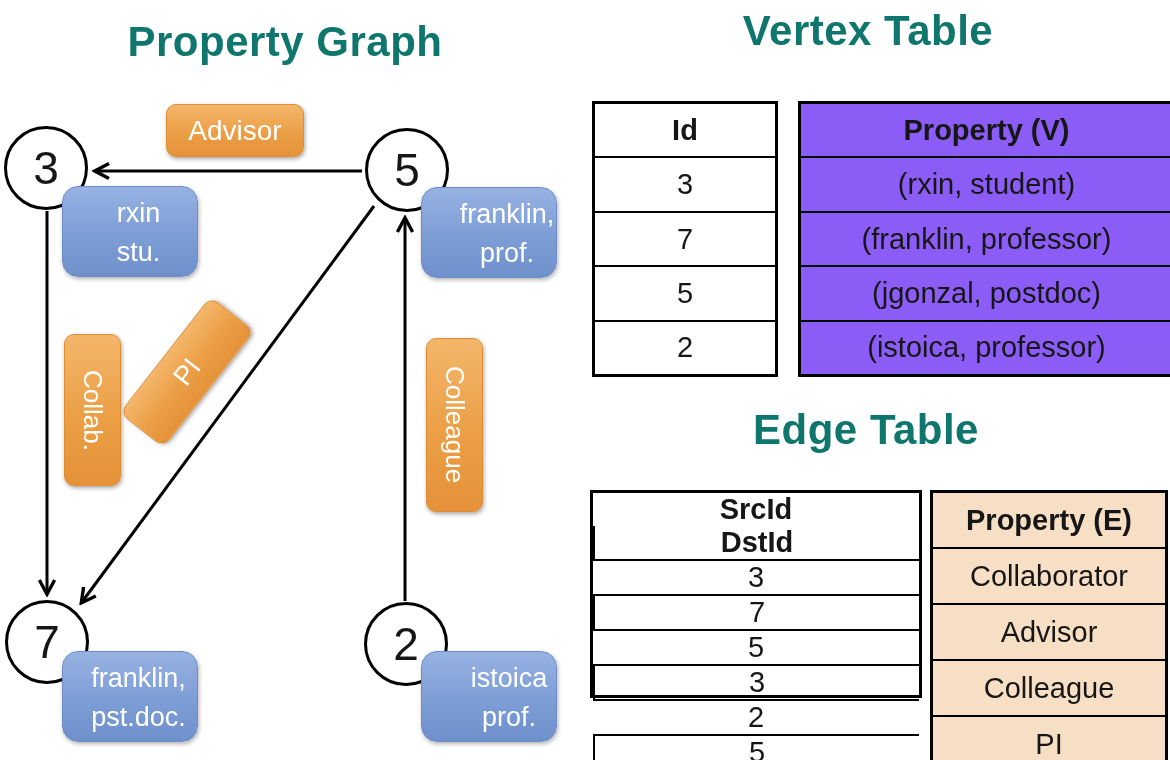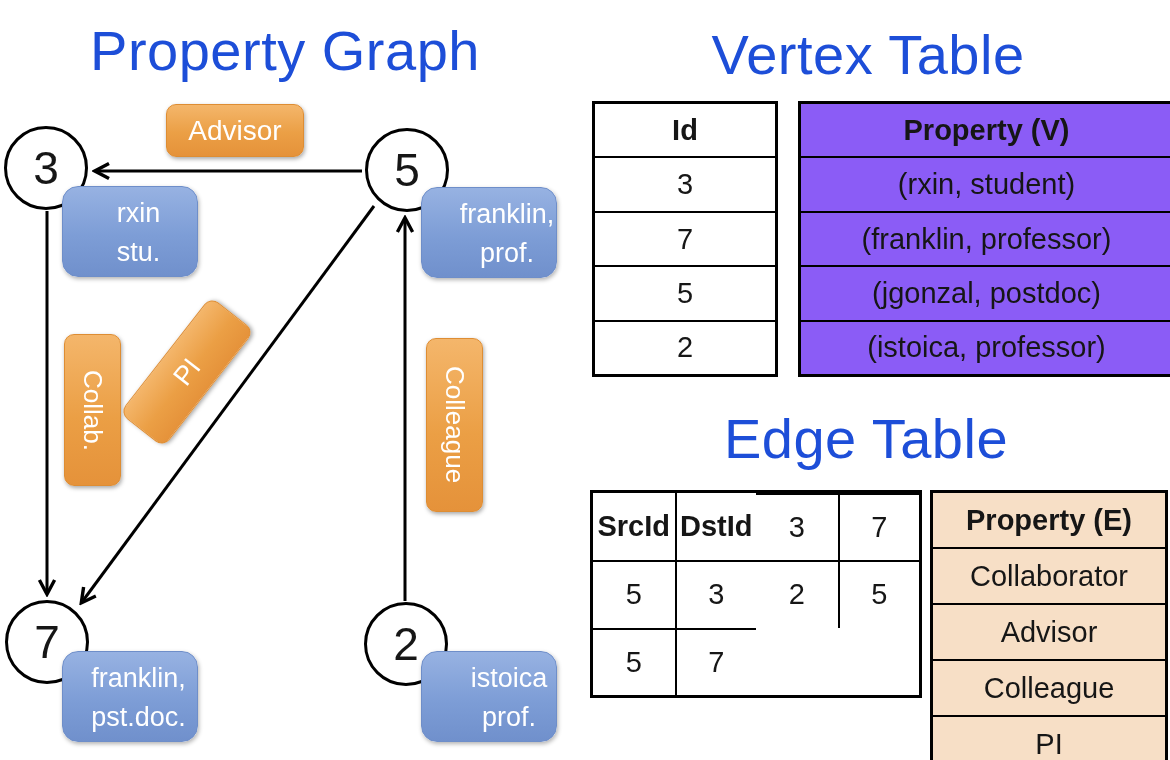--- a/index.html
+++ b/index.html
@@ -1,21 +1,21 @@
 <!DOCTYPE html>
 <html><head>
 <meta charset="utf-8">
 <style>
   html,body { margin:0; padding:0; background:#ffffff; }
   body { font-family: "Liberation Sans", sans-serif; color:#161616; }
   #stage { position:relative; width:1170px; height:760px; background:#ffffff; overflow:hidden; }
 
-  .title { position:absolute; font-size:56px; font-weight:400; letter-spacing:0.5px; color:#1d4ed8; white-space:nowrap; transform:translateX(-50%); }
+  .title { position:absolute; font-size:42px; font-weight:700; letter-spacing:0.5px; color:#0f766e; white-space:nowrap; transform:translateX(-50%); }
   #graph-title  { left:285px; top:18px; }
-  #vertex-title { left:868px; top:22px; }
+  #vertex-title { left:868px; top:7px; }
   #edge-title   { left:866px; top:406px; }
 
   
   #edges-svg { position:absolute; left:0; top:0; z-index:1; }
 
   .gnode { position:absolute; width:84px; height:84px; border:3.5px solid #000; border-radius:50%;
            background:#fff; display:flex; align-items:center; justify-content:center;
            font-size:46px; font-weight:400; z-index:3; box-sizing:border-box; }
   #node-3 { left:4px;   top:126px; }
   #node-5 { left:365px; top:128px; }
@@ -45,21 +45,21 @@
   .tcol { position:absolute; border:3px solid #000; box-sizing:border-box; display:flex; flex-direction:column; background:#fff; }
   .tcell { flex:1; display:flex; align-items:center; justify-content:center;
            font-size:29px; border-top:2px solid #000; white-space:nowrap; }
   .tcell:first-child { border-top:none; }
   .thead { font-weight:bold; }
 
   #vtable-id   { left:592px; top:101px; width:186px; height:276px; }
   #vtable-prop { left:798px; top:101px; width:377px; height:276px; background:#8b5cf6; }
 
   #etable-ids  { left:590px; top:490px; width:332px; height:208px; display:grid;
-                 grid-template-columns:1fr 1fr 1fr 1fr; grid-auto-rows:1fr; }
+                 grid-template-columns:1fr; grid-auto-rows:1fr; }
   #etable-ids .gcell { display:flex; align-items:center; justify-content:center; font-size:29px;
                  border-top:2px solid #000; }
   #etable-ids .gcell.r0 { border-top:none; }
   #etable-ids .gcell.cr { border-left:2px solid #000; }
   #etable-prop { left:930px; top:490px; width:238px; height:284px; background:#F7DFC6; }
 </style>
 </head>
 <body>
 
 <div id="stage">

